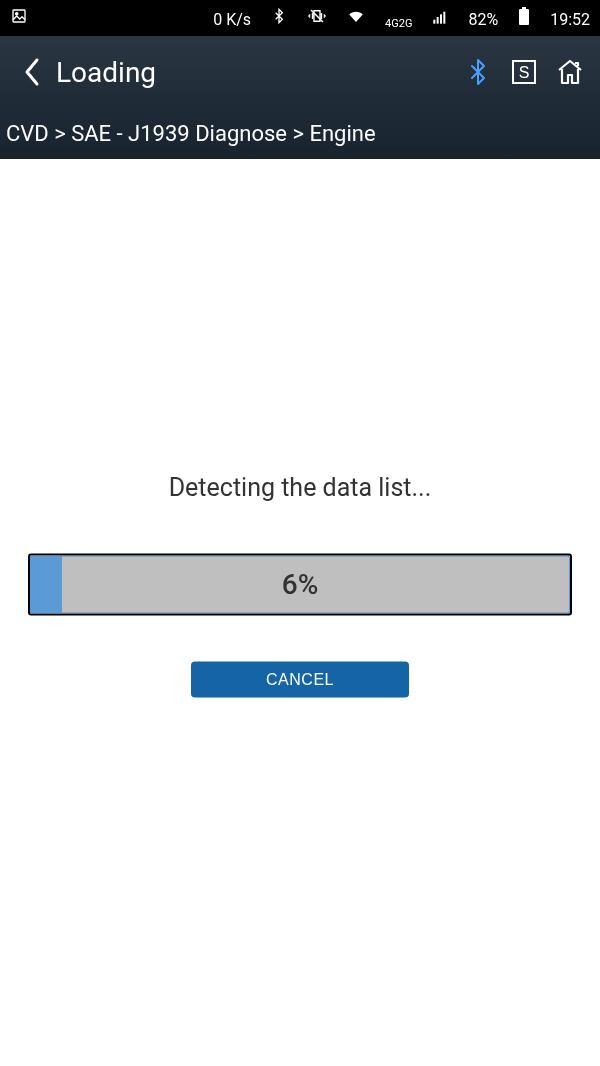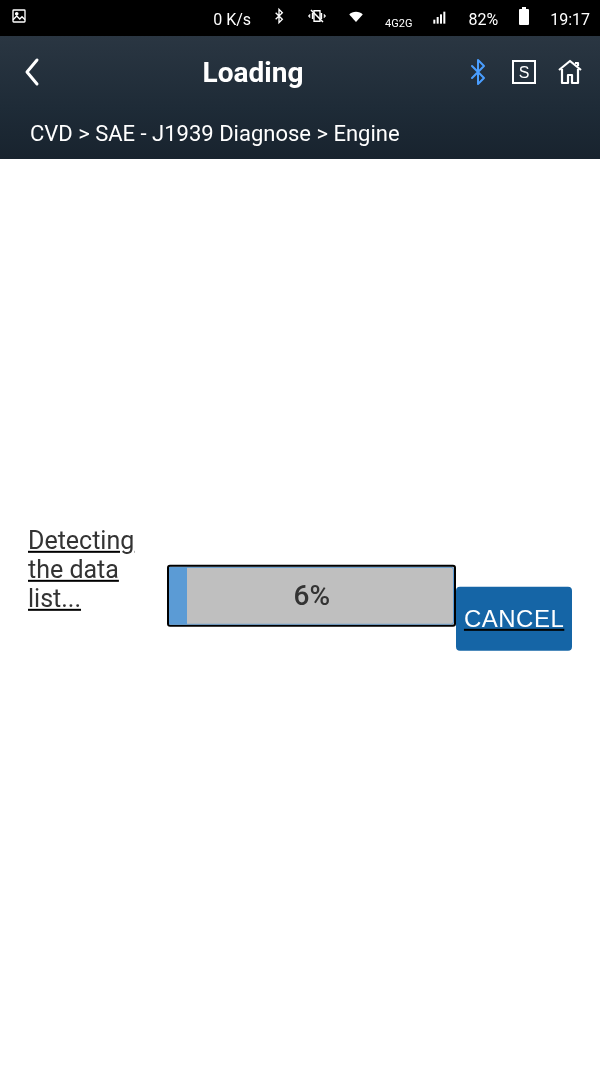--- a/index.html
+++ b/index.html
@@ -40,54 +40,52 @@
     .back-chevron {
       width: 28px;
       height: 28px;
       margin-right: 10px;
       display: flex;
       align-items: center;
       justify-content: center;
     }
     .header-title {
       font-size: 28px;
-      font-weight: 700;
+      font-weight: 400;
       flex: 1;
-      text-align: center;
     }
     .header-action {
       width: 36px;
       height: 36px;
       margin-left: 10px;
       display: flex;
       align-items: center;
       justify-content: center;
     }
     .breadcrumb-bar {
       background: linear-gradient(180deg, #1e2b37 0%, #18232e 100%);
       color: #ffffff;
-      padding: 13px 30px;
+      padding: 13px 6px;
       font-size: 22px;
     }
     .main-content {
       background: #ffffff;
       position: relative;
       height: calc(1066px - 36px - 72px - 52px);
     }
     .loading-area {
       position: absolute;
       top: 50%;
       left: 0;
       right: 0;
       transform: translateY(-62%);
       display: flex;
-      flex-direction: row;
+      flex-direction: column;
       align-items: center;
       padding: 0 28px;
-      text-decoration: underline;
     }
     .loading-text {
       font-size: 25px;
       color: #333333;
       margin-bottom: 52px;
     }
     .progress-wrapper {
       width: 100%;
       position: relative;
     }
@@ -119,25 +117,25 @@
       top: 50%;
       left: 50%;
       transform: translate(-50%, -50%);
       font-size: 28px;
       font-weight: 500;
       color: #333333;
     }
     .cancel-button {
       margin: 46px auto 0;
       width: 218px;
-      height: 64px;
+      height: 36px;
       background: #1565a6;
       color: #ffffff;
       border: none;
-      font-size: 24px;
+      font-size: 16px;
       font-weight: 500;
       letter-spacing: 0.5px;
       border-radius: 4px;
       display: flex;
       align-items: center;
       justify-content: center;
     }
     .signal-text {
       font-size: 11px;
       line-height: 1;
@@ -187,21 +185,21 @@
         <rect x="17" y="4" width="3" height="18"></rect>
       </svg>
     </span>
     <span>82%</span>
     <span>
       <svg width="12" height="18" viewBox="0 0 12 18" fill="#ffffff">
         <rect x="4" y="0" width="4" height="2"></rect>
         <rect x="1" y="2" width="10" height="16" rx="1"></rect>
       </svg>
     </span>
-    <span>19:17</span>
+    <span>19:52</span>
   </div>
 </div>
 
 <div class="app-header">
   <div class="back-chevron">
     <svg width="20" height="32" viewBox="0 0 20 32" fill="none" stroke="#ffffff" stroke-width="3" stroke-linecap="round" stroke-linejoin="round">
       <path d="M15 4 L5 16 L15 28"></path>
     </svg>
   </div>
   <div class="header-title">Loading</div>

